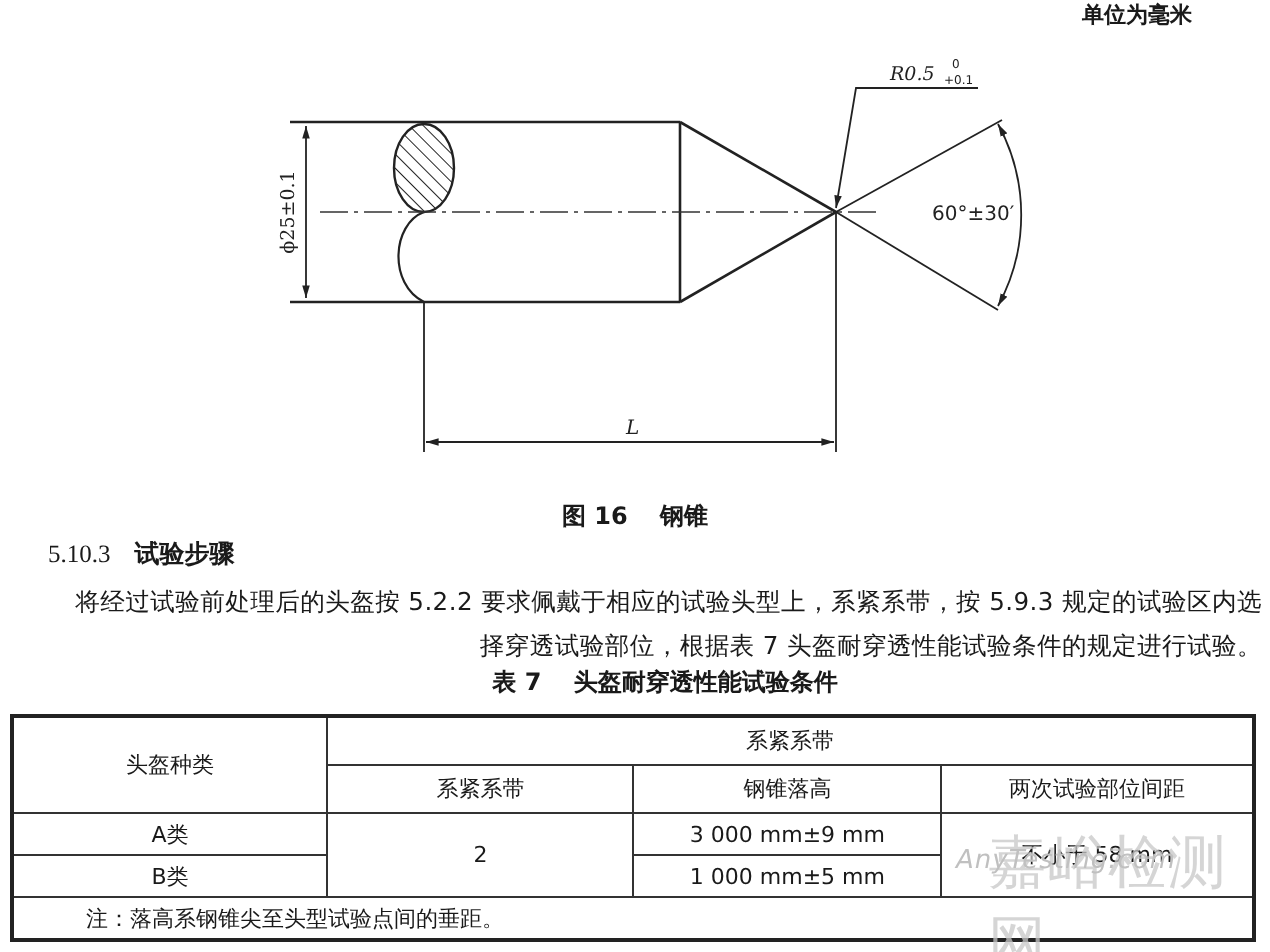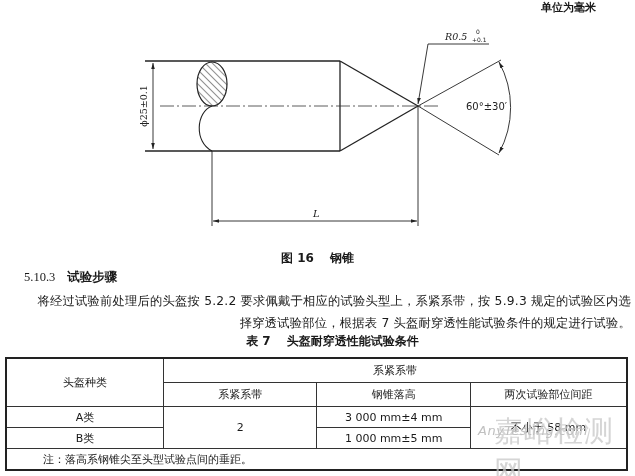--- a/index.html
+++ b/index.html
@@ -118,21 +118,21 @@
     <td colspan="3">系紧系带</td>
   </tr>
   <tr class="h2">
     <td>系紧系带</td>
     <td>钢锥落高</td>
     <td>两次试验部位间距</td>
   </tr>
   <tr class="r">
     <td>A类</td>
     <td rowspan="2">2</td>
-    <td>3 000 mm±4 mm</td>
+    <td>3 000 mm±9 mm</td>
     <td rowspan="2">不小于 58 mm</td>
   </tr>
   <tr class="r">
     <td>B类</td>
     <td>1 000 mm±5 mm</td>
   </tr>
   <tr>
     <td colspan="4" class="note">注：落高系钢锥尖至头型试验点间的垂距。</td>
   </tr>
 </tbody>

